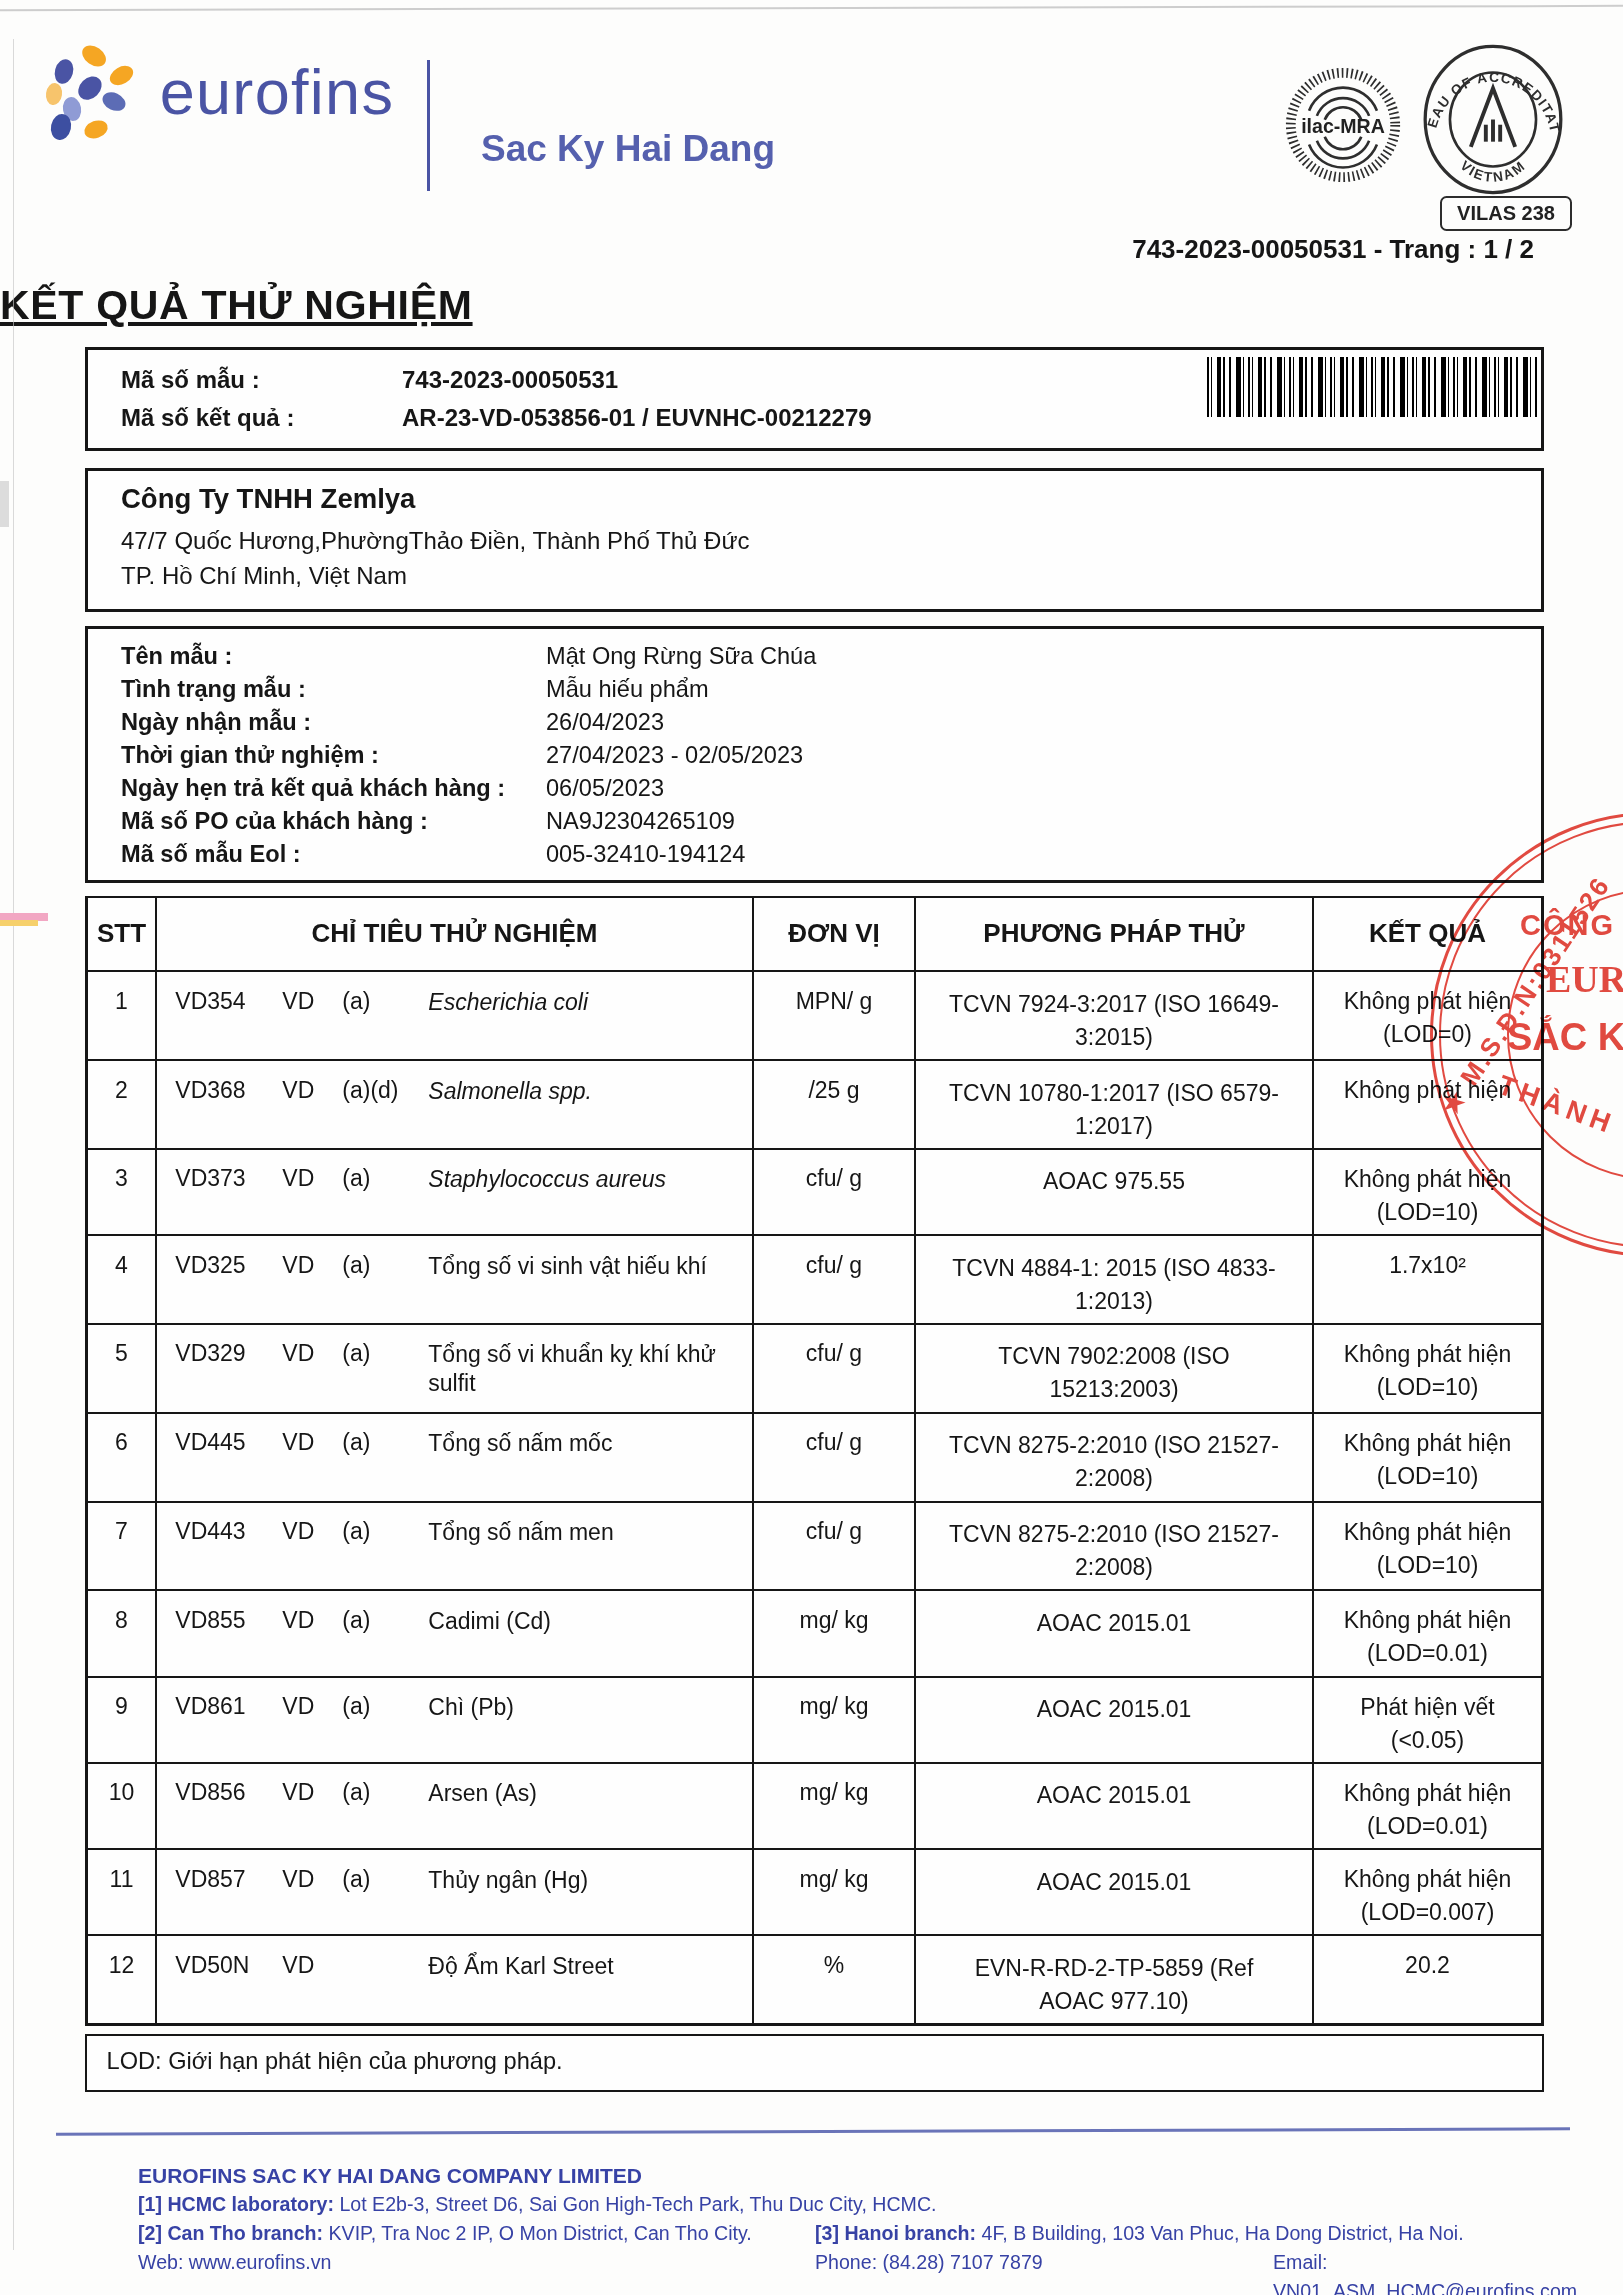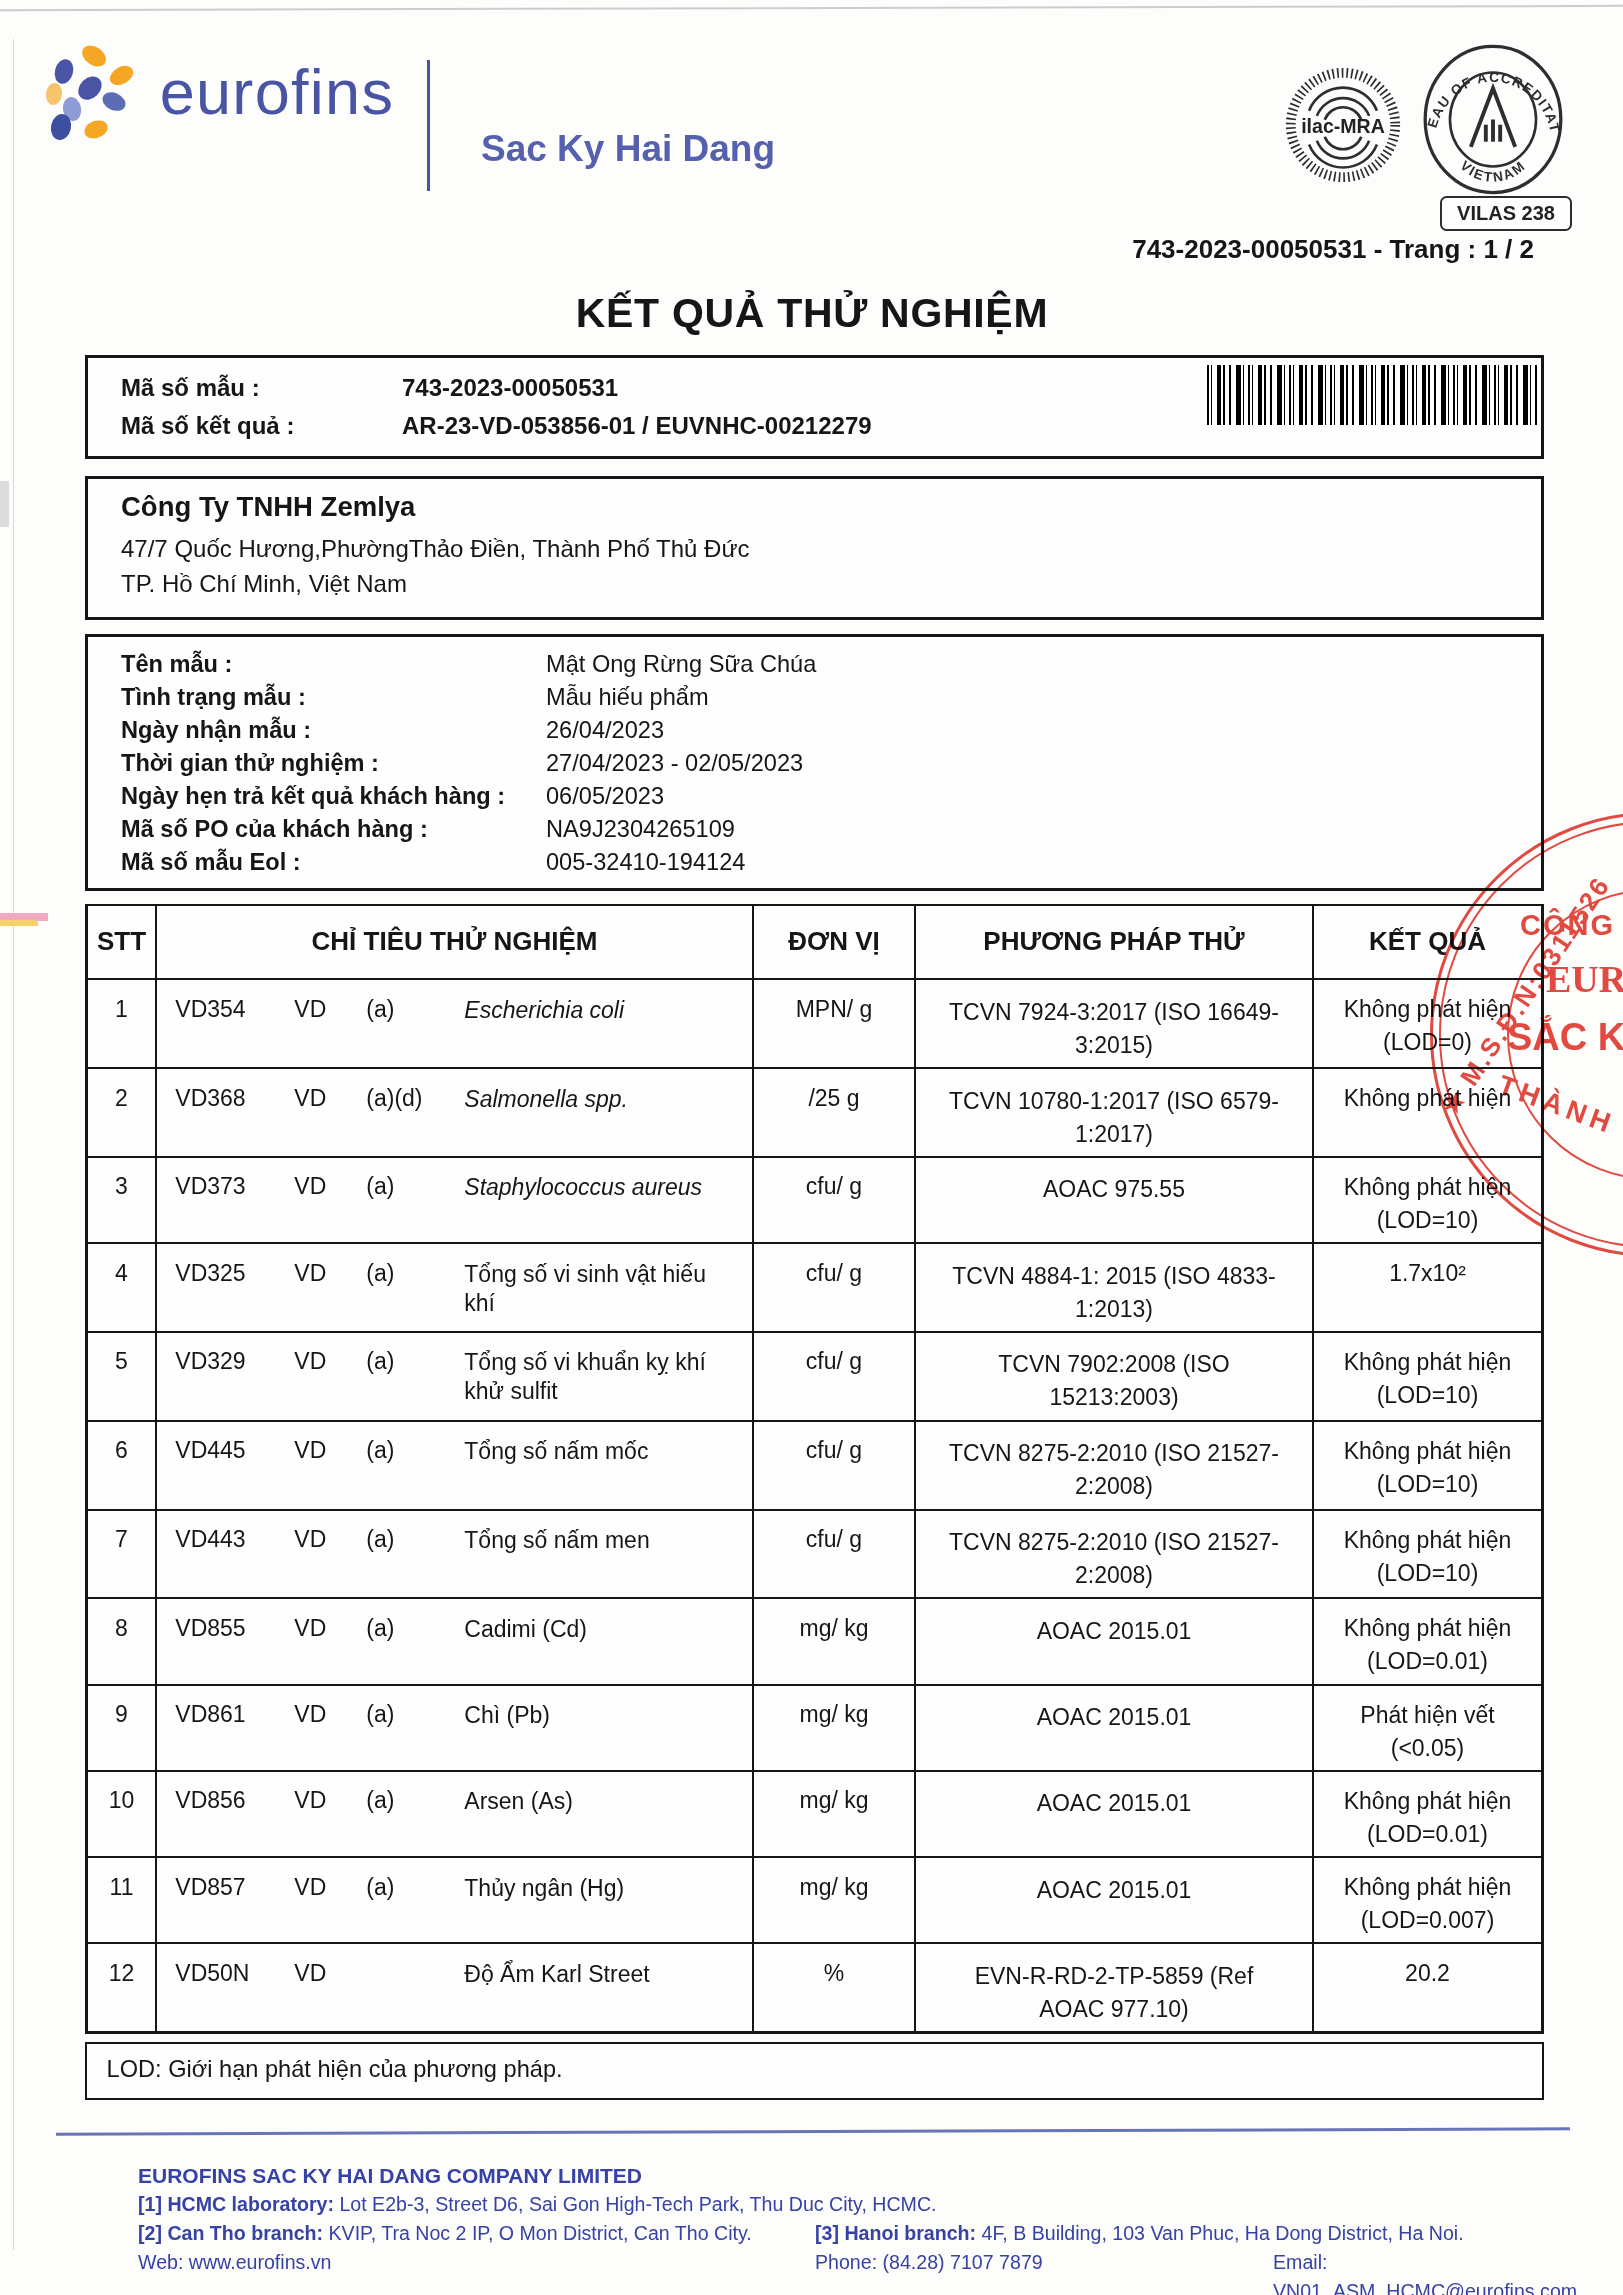--- a/index.html
+++ b/index.html
@@ -24,21 +24,21 @@
   .dots{position:relative;width:98px;height:105px;margin-top:6.5px;}
   .dot{position:absolute;border-radius:50%;}
   .wordmark{font-size:63px;color:#4a54a4;letter-spacing:1.3px;margin-left:15.7px;margin-top:18.3px;font-weight:400;}
   .brand-divider{position:absolute;left:427px;top:60px;width:2.6px;height:131px;background:#4a54a4;}
   .subbrand{position:absolute;left:481px;top:128px;font-size:37px;font-weight:bold;color:#5560ae;}
   .seal-ilac{position:absolute;left:1281px;top:63px;}
   .seal-boa{position:absolute;left:1418px;top:41px;}
   .vilas{position:absolute;left:1440px;top:196px;width:128px;height:31px;border:2.6px solid #2d2d2d;border-radius:6.5px;
          display:flex;align-items:center;justify-content:center;font-weight:bold;font-size:20px;color:#222;}
   .pageref{text-align:right;margin:3.9px 90px 0 0;font-size:26px;font-weight:bold;}
-  .doc-title{text-align:center;font-size:41px;font-weight:bold;margin-top:25px;letter-spacing:0.7px;}
+  .doc-title{font-size:41px;font-weight:bold;margin-top:17px;letter-spacing:0.7px;text-decoration:underline;}
 
   
   .frame{margin-left:85px;width:1459px;box-sizing:border-box;border:3.3px solid #161616;background:#fefefe;}
   .box-ids{margin-top:18.3px;position:relative;padding:10.5px 0 11.8px 33px;}
   .id-row{display:grid;grid-template-columns:281px auto;font-size:24px;font-weight:bold;line-height:38px;}
   .barcode{position:absolute;right:3.9px;top:6.5px;width:330px;height:60px;
     background:repeating-linear-gradient(90deg,
       #000 0 2px, transparent 2px 3.9px,
       #000 3.9px 5.2px, transparent 5.2px 9.8px,
       #000 9.8px 14.4px, transparent 14.4px 16.4px,
@@ -58,21 +58,21 @@
   .thead,.tr{display:grid;grid-template-columns:69px 597px 162px 398px auto;}
   .thead{border-bottom:2.6px solid #161616;}
   .thead .th{display:flex;align-items:center;justify-content:center;height:72px;
              font-size:26px;font-weight:bold;border-right:2px solid #161616;}
   .thead .th:last-child{border-right:none;}
   .tr{border-bottom:2px solid #161616;min-height:78px;}
   .tr:last-child{border-bottom:none;}
   .td{border-right:2px solid #161616;box-sizing:border-box;font-size:23px;}
   .td:last-child{border-right:none;}
   .c-stt{text-align:center;padding-top:15.7px;}
-  .c-name{display:grid;grid-template-columns:103px 56px 82px auto;padding:15.7px 6.5px 5.2px 18.3px;column-gap:16px;}
+  .c-name{display:grid;grid-template-columns:103px 56px 82px auto;padding:15.7px 6.5px 5.2px 18.3px;column-gap:4px;}
   .c-name .nm{padding-right:13px;line-height:29px;}
   .c-name .nm.it{font-style:italic;}
   .c-unit{text-align:center;padding-top:15.7px;}
   .c-method{text-align:center;padding:15.7px 31px 5.2px;line-height:33px;}
   .c-result{text-align:center;padding:13px 9.2px 5.2px;line-height:33px;border-radius:28px;}
   .lod-line{font-size:23px;}
   .box-lod{margin-top:7.9px;height:58px;box-sizing:border-box;padding:11.8px 0 0 19.6px;font-size:23.6px;border-width:2.6px;}
 
   
   .stamp{position:absolute;left:1430px;top:812px;width:445px;height:445px;z-index:6;

